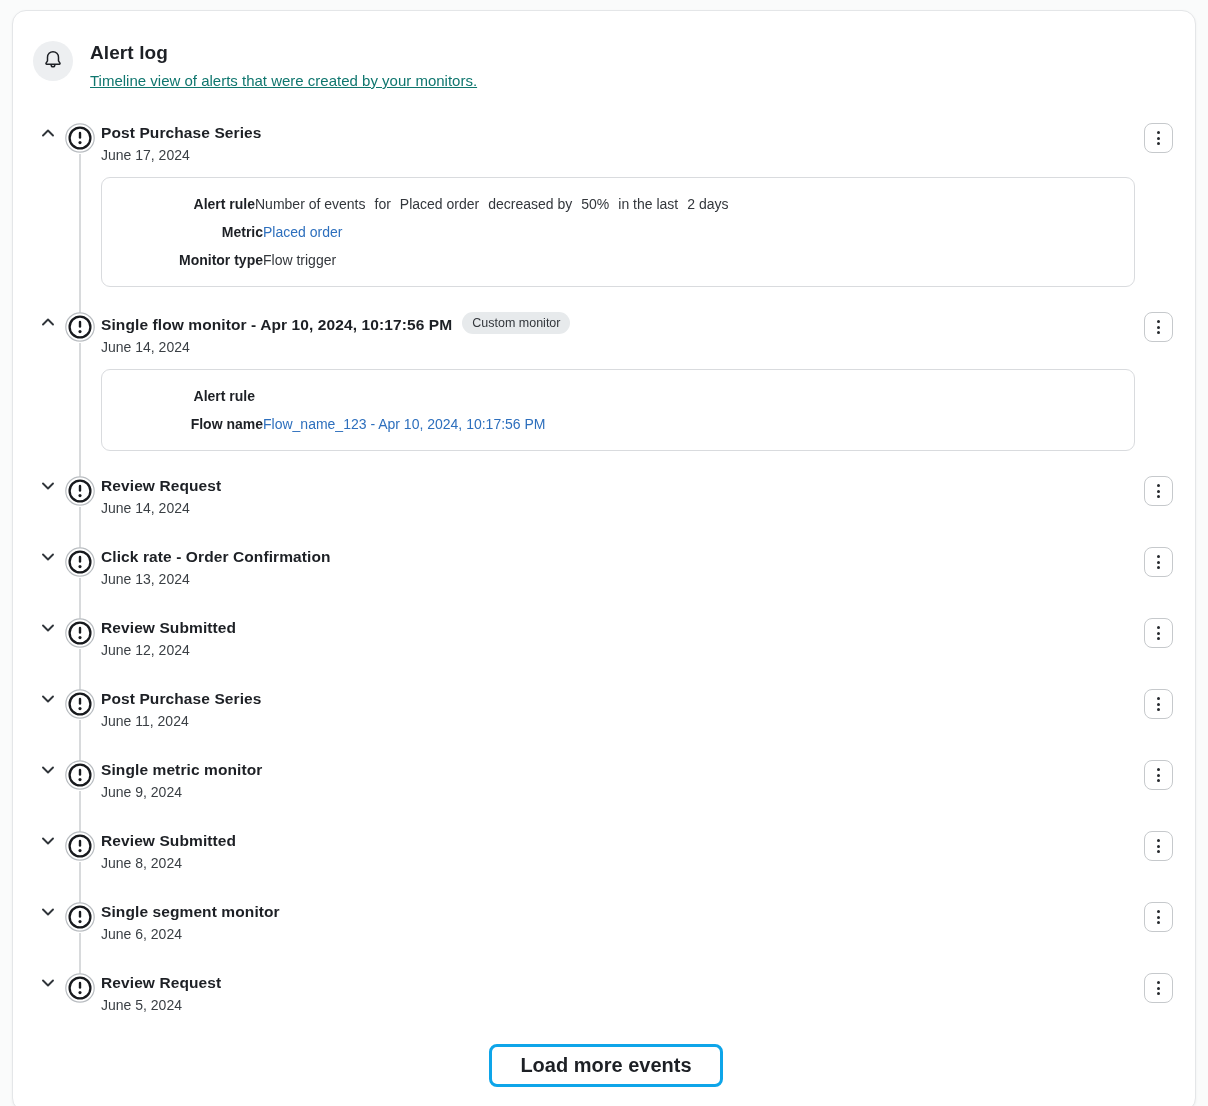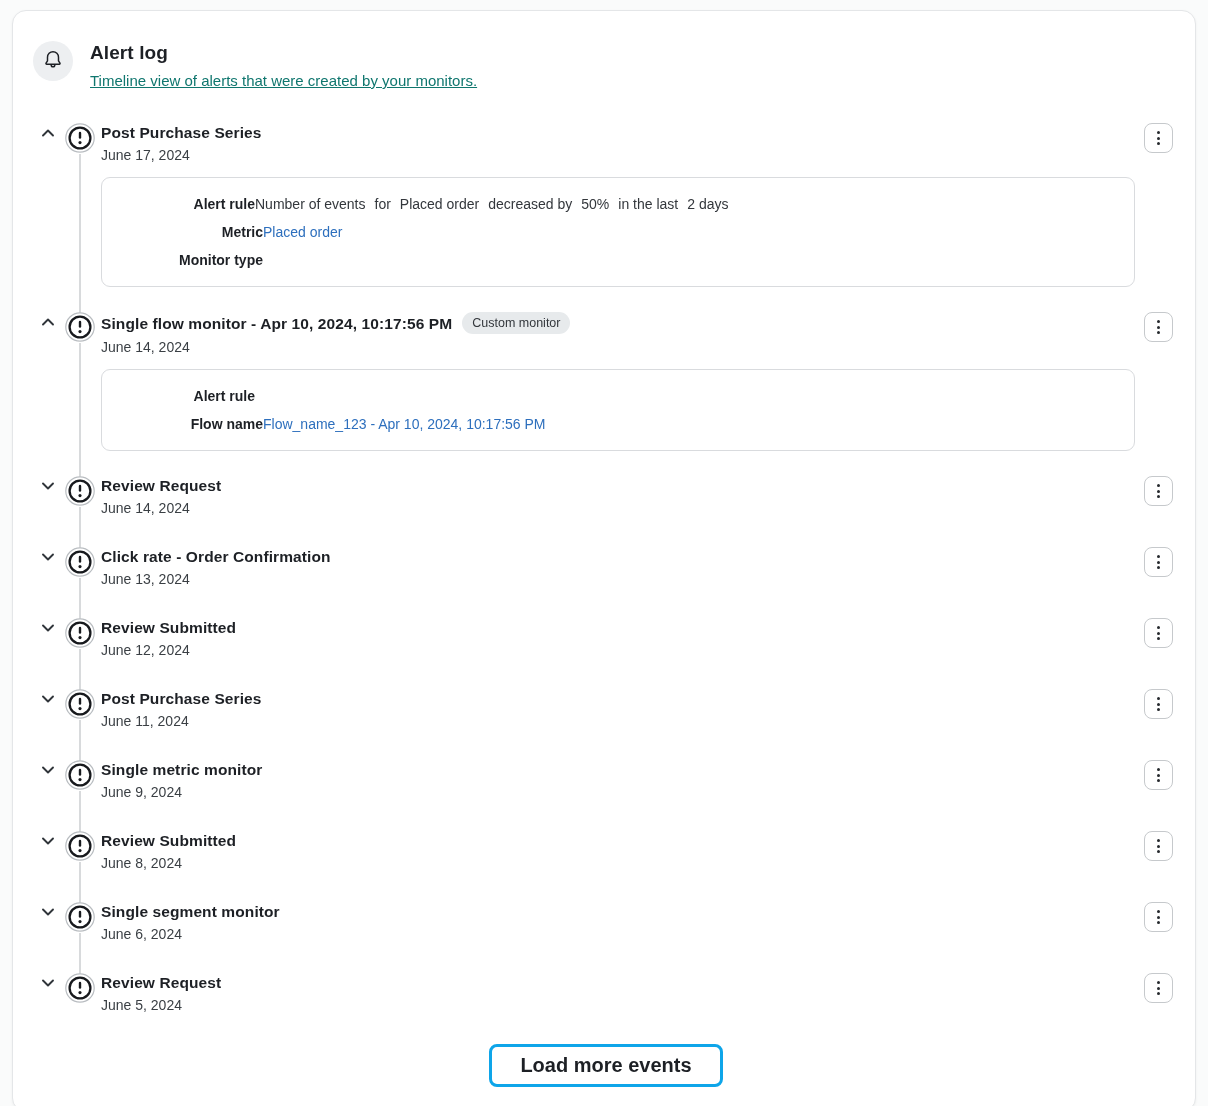--- a/index.html
+++ b/index.html
@@ -42,21 +42,21 @@
   .chev-btn {
     width: 17px; height: 17px; margin-top: 3px; padding: 0;
     background: none; border: none; cursor: pointer;
     display: flex; align-items: center; justify-content: center; flex: 0 0 17px;
   }
   .alert-ic {
     width: 30px; height: 30px; margin-left: 9px; flex: 0 0 30px;
     position: relative; z-index: 1;
   }
   .t-content { flex: 1 1 auto; margin-left: 6px; padding-right: 38px; min-width: 0; }
-  .t-title-row { display: flex; align-items: center; }
+  .t-title-row { display: flex; align-items: flex-end; }
   .t-title { font-size: 15.5px; font-weight: 700; line-height: 19px; color: #1d2025; letter-spacing: .1px; }
   .t-badge {
     margin-left: 10px; background: #e7eaec; color: #33373c;
     font-size: 12.5px; line-height: 14px; padding: 4px 10px; border-radius: 999px;
     white-space: nowrap;
   }
   .t-date { font-size: 14px; color: #3a3f44; margin-top: 4px; line-height: 19px; }
 
   .d-card {
     margin-top: 12px; border: 1px solid #d9dbde; border-radius: 9px;
@@ -136,20 +136,21 @@
               <div class="d-row">
                 <div class="d-label">Alert rule</div>
                 <div class="d-value"><span class="seg">Number of events</span><span class="seg">for</span><span class="seg">Placed order</span><span class="seg">decreased by</span><span class="seg">50%</span><span class="seg">in the last</span><span class="seg">2 days</span></div>
               </div>
               <div class="d-row">
                 <div class="d-label">Metric</div>
                 <div class="d-value"><a href="#" class="link">Placed order</a></div>
               </div>
               <div class="d-row">
                 <div class="d-label">Monitor type</div>
+                <div class="d-value">Flow trigger</div>
               </div>
             </div>
     </div>
     <button class="kebab-btn">
       <span class="dot"></span>
       <span class="dot"></span>
       <span class="dot"></span>
     </button>
   </div>
 

